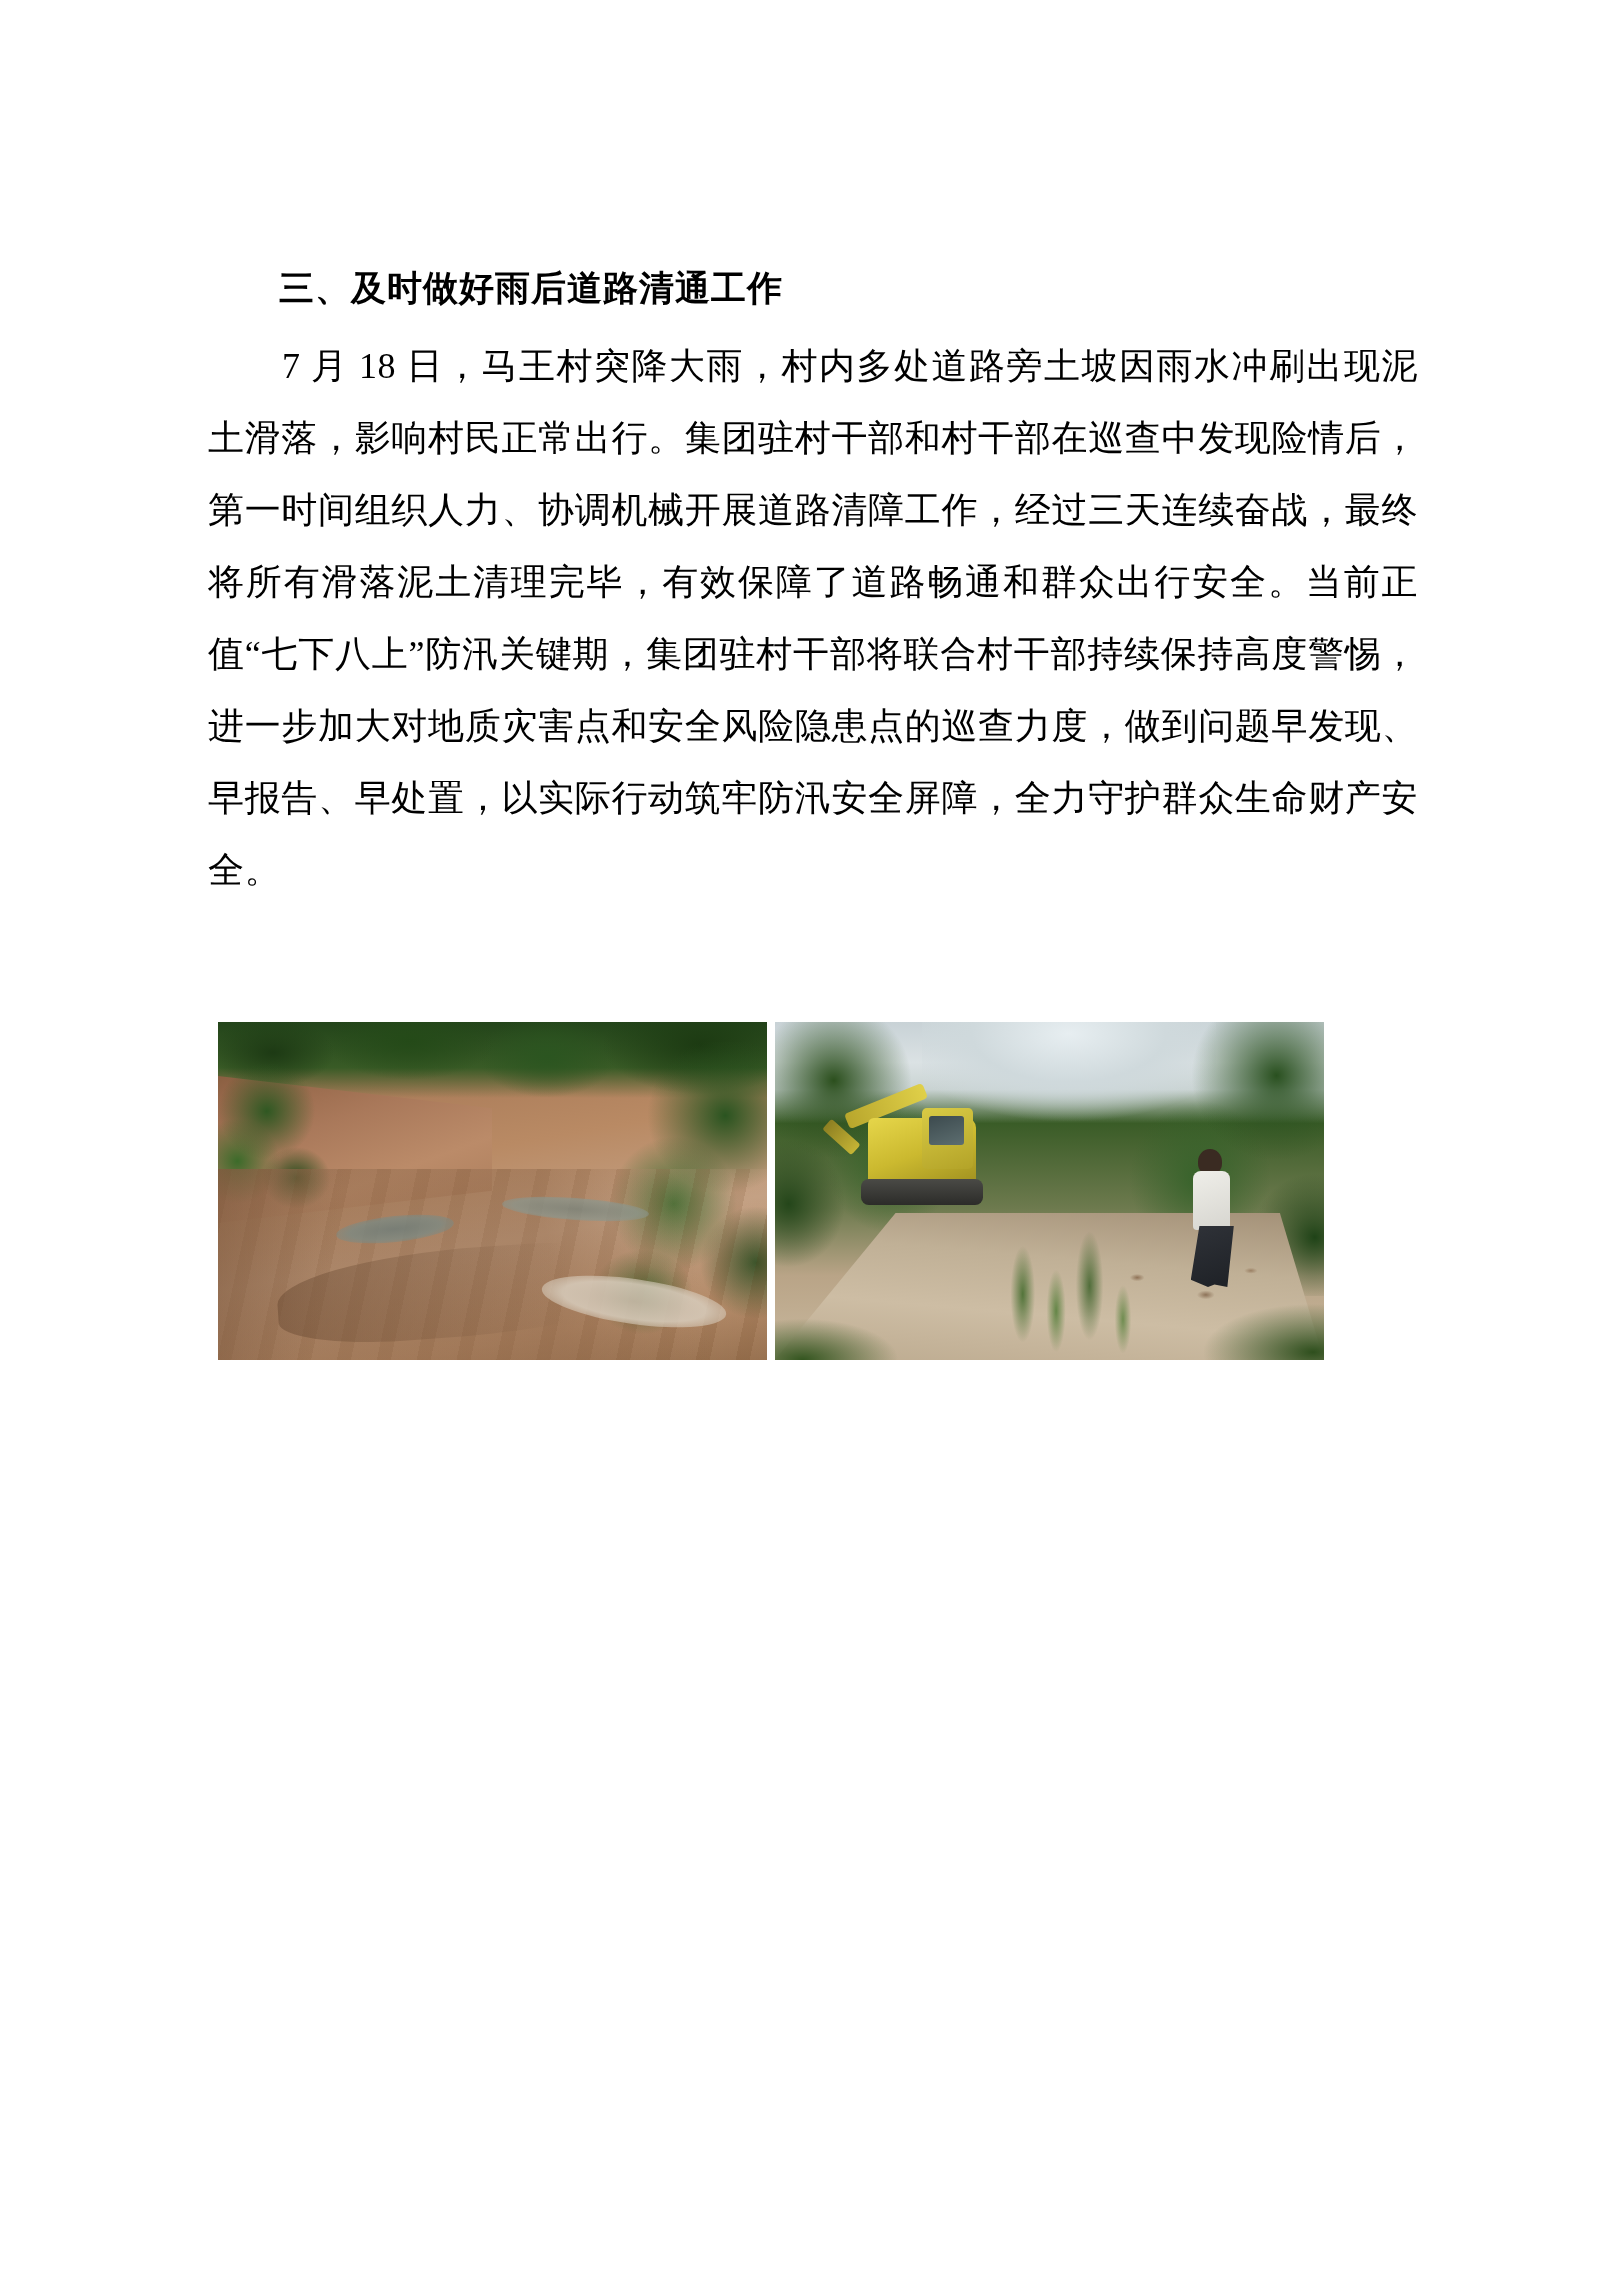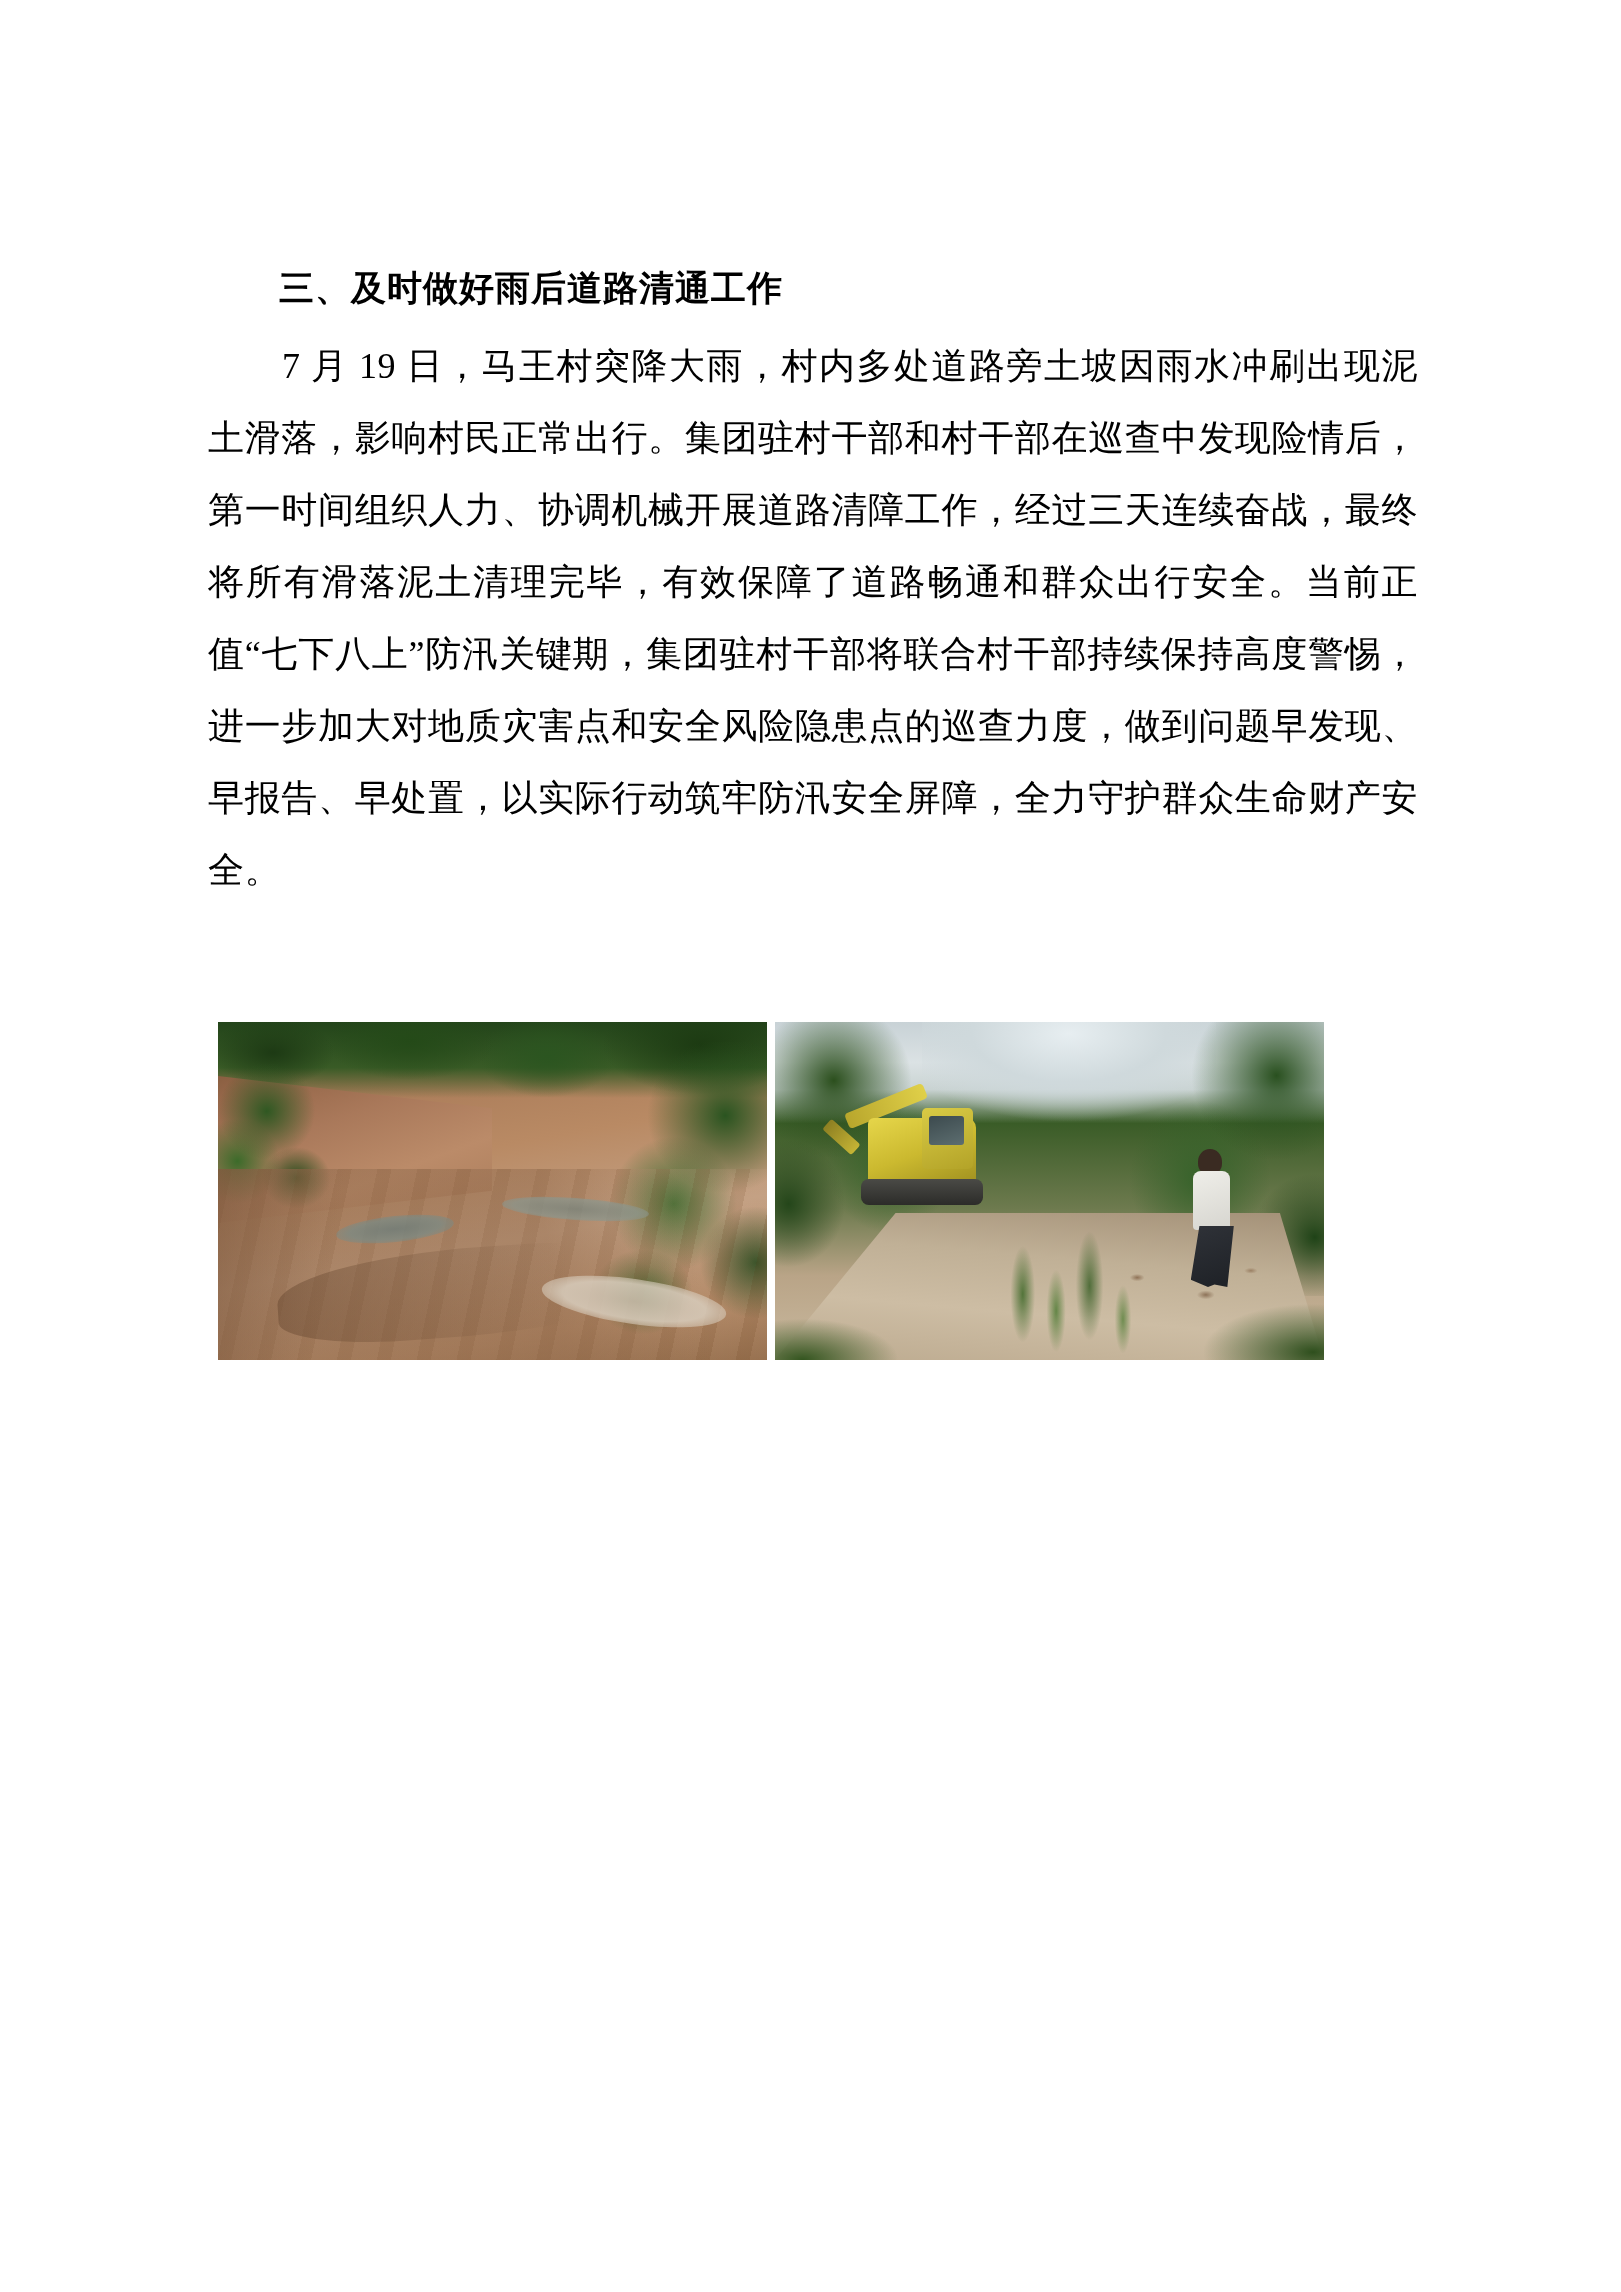--- a/index.html
+++ b/index.html
@@ -241,21 +241,21 @@
       radial-gradient(ellipse 8.8px 3.9px at 78% 30%, rgba(130,96,66,.6) 0%, rgba(130,96,66,0) 75%);
   }
 </style>
 </head>
 <body>
 
 <div class="page">
 
   <div class="content">
     <h3 class="heading">三、及时做好雨后道路清通工作</h3>
-    <p class="body-text">7 月 19 日，马王村突降大雨，村内多处道路旁土坡因雨水冲刷出现泥土滑落，影响村民正常出行。集团驻村干部和村干部在巡查中发现险情后，第一时间组织人力、协调机械开展道路清障工作，经过三天连续奋战，最终将所有滑落泥土清理完毕，有效保障了道路畅通和群众出行安全。当前正值“七下八上”防汛关键期，集团驻村干部将联合村干部持续保持高度警惕，进一步加大对地质灾害点和安全风险隐患点的巡查力度，做到问题早发现、早报告、早处置，以实际行动筑牢防汛安全屏障，全力守护群众生命财产安全。</p>
+    <p class="body-text">7 月 18 日，马王村突降大雨，村内多处道路旁土坡因雨水冲刷出现泥土滑落，影响村民正常出行。集团驻村干部和村干部在巡查中发现险情后，第一时间组织人力、协调机械开展道路清障工作，经过三天连续奋战，最终将所有滑落泥土清理完毕，有效保障了道路畅通和群众出行安全。当前正值“七下八上”防汛关键期，集团驻村干部将联合村干部持续保持高度警惕，进一步加大对地质灾害点和安全风险隐患点的巡查力度，做到问题早发现、早报告、早处置，以实际行动筑牢防汛安全屏障，全力守护群众生命财产安全。</p>
   </div>
 
   <div class="figures">
 
     <div class="figure fig1">
       <div class="canopy"></div>
       <div class="cutbank"></div>
       <div class="bush-left"></div>
       <div class="bush-right"></div>
       <div class="mud-streaks"></div>

